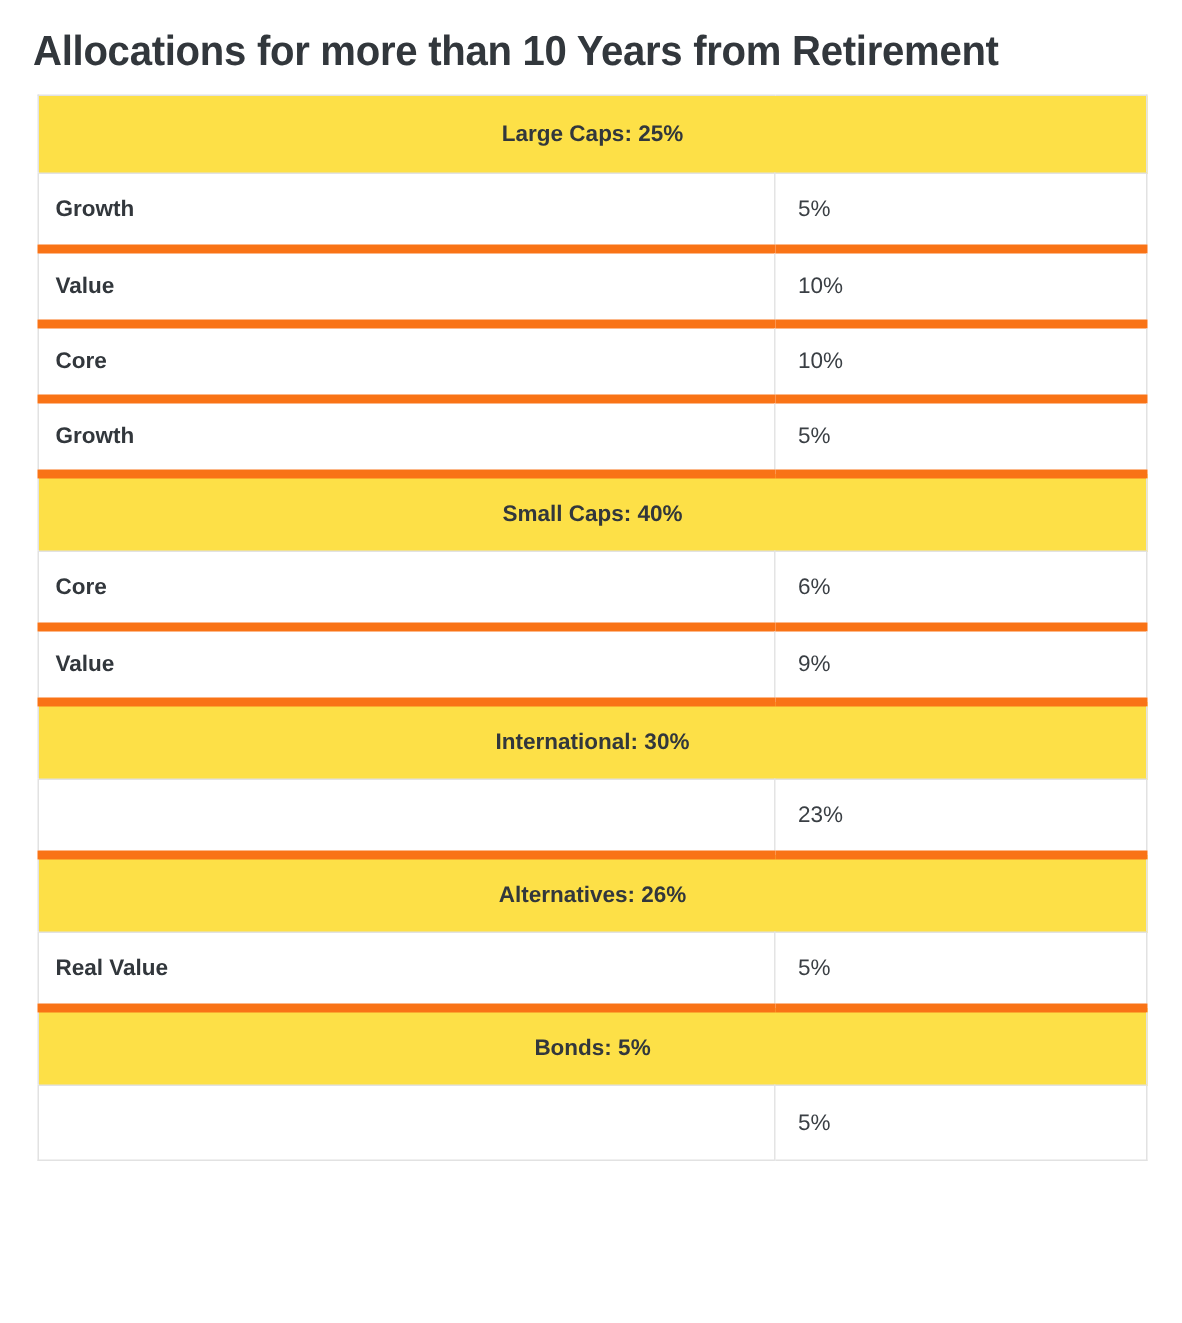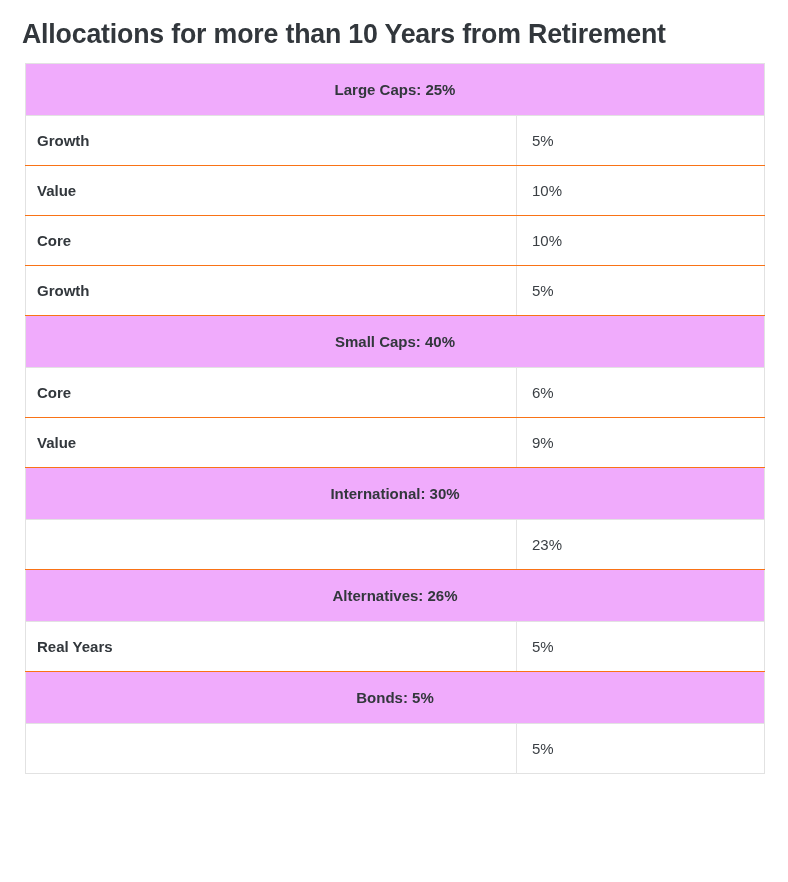--- a/index.html
+++ b/index.html
@@ -55,42 +55,42 @@
     table-layout: fixed;
     border: 1px solid #e2e2e2;
     background: #ffffff;
   }
 
   table.alloc-table col.c-label { width: 491px; }
   table.alloc-table col.c-value { width: 248px; }
 
   
   tr.section-row > th {
-    background: #f0abfc;
+    background: #fde047;
     text-align: center;
     font-size: 15px;
     font-weight: 700;
     color: #32373c;
     height: 52px;
     padding: 0 12px;
     border-top: 1px solid #e2e2e2;
     border-bottom: 1px solid #e2e2e2;
     box-sizing: border-box;
     font-family: "Liberation Sans", "DejaVu Sans", sans-serif;
   }
   tr.section-row:first-child > th {
     border-top: none;
   }
 
   
   tr.data-row > td {
     height: 50px;
     padding: 0 12px;
     box-sizing: border-box;
-    border-bottom: 1px solid #f97316;
+    border-bottom: 6px solid #f97316;
     vertical-align: middle;
     font-size: 15px;
     color: #32373c;
     background: #ffffff;
   }
   tr.data-row > td.cell-label {
     font-weight: 700;
     border-right: 1px solid #e4e4e4;
     padding-left: 11px;
   }
@@ -156,21 +156,21 @@
             <th colspan="2">International: 30%</th>
           </tr>
           <tr class="data-row">
             <td class="cell-label is-empty"></td>
             <td class="cell-value">23%</td>
           </tr>
           <tr class="section-row">
             <th colspan="2">Alternatives: 26%</th>
           </tr>
           <tr class="data-row">
-            <td class="cell-label">Real Years</td>
+            <td class="cell-label">Real Value</td>
             <td class="cell-value">5%</td>
           </tr>
           <tr class="section-row">
             <th colspan="2">Bonds: 5%</th>
           </tr>
           <tr class="data-row">
             <td class="cell-label is-empty"></td>
             <td class="cell-value">5%</td>
           </tr>
         </tbody>

